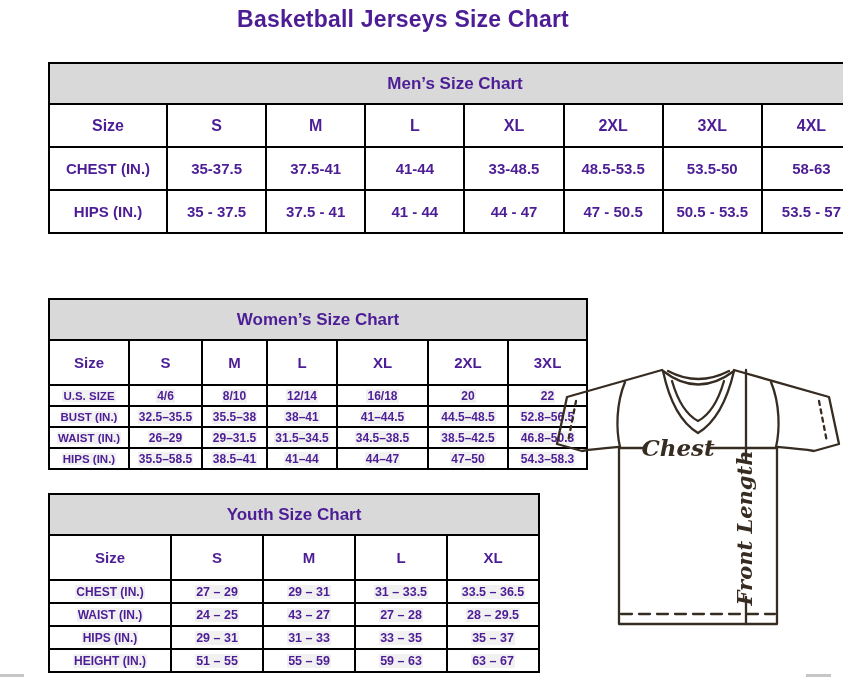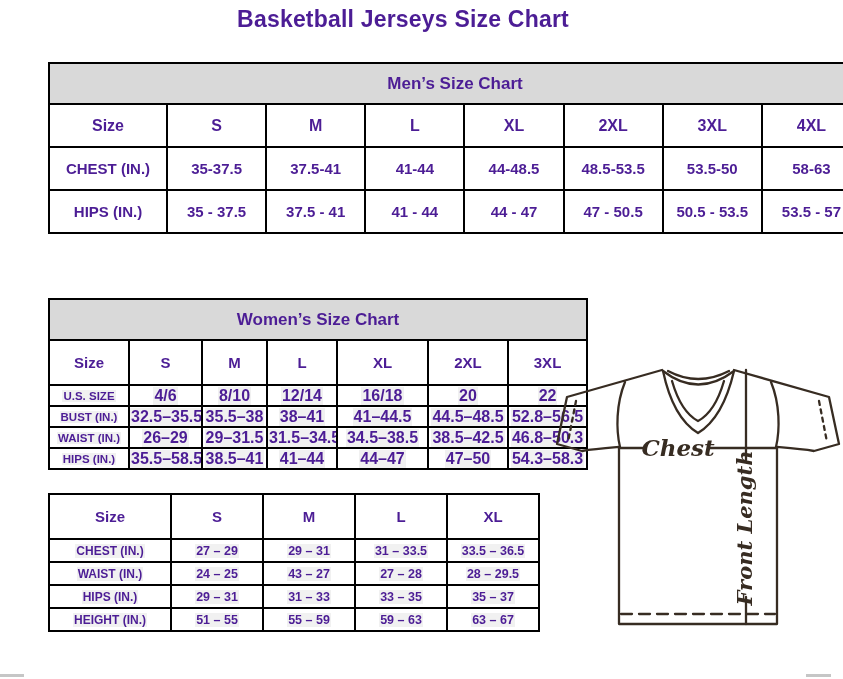--- a/index.html
+++ b/index.html
@@ -21,21 +21,21 @@
     border:2px solid #000; text-align:center; vertical-align:middle;
     font-weight:bold; overflow:hidden; white-space:nowrap;
   }
   .chart-title-cell { background:#d9d9d9; font-size:17px; height:41px; }
   #mens-table { left:15px; top:62px; width:814px; }
   #mens-table .size-header th { height:43px; font-size:16px; }
   #mens-table tbody th, #mens-table tbody td { height:43px; font-size:15px; }
   #womens-table { left:15px; top:298px; width:538px; }
   #womens-table .size-header th { height:45px; font-size:15px; }
   #womens-table tbody th { height:21px; font-size:11.5px; }
-  #womens-table tbody td { height:21px; font-size:16px; }
+  #womens-table tbody td { height:21px; font-size:12px; }
   #youth-table { left:15px; top:493px; width:490px; }
   #youth-table .size-header th { height:45px; font-size:15px; }
   #youth-table tbody th { height:23px; font-size:12px; }
   #youth-table tbody td { height:23px; font-size:12.5px; }
   .shade { background:#f1f1f1; padding:0 1px; display:inline-block; }
   .jersey { position:absolute; left:552px; top:356px; width:291px; height:296px; }
   .jersey text {
     font-family:"DejaVu Serif","Liberation Serif",serif;
     font-weight:bold; font-style:italic; fill:#372c22;
   }
@@ -75,21 +75,21 @@
         <th>3XL</th>
         <th>4XL</th>
       </tr>
     </thead>
     <tbody>
       <tr>
         <th>CHEST (IN.)</th>
         <td>35-37.5</td>
         <td>37.5-41</td>
         <td>41-44</td>
-        <td>44-48.5</td>
+        <td>33-48.5</td>
         <td>48.5-53.5</td>
         <td>53.5-50</td>
         <td>58-63</td>
       </tr>
       <tr>
         <th>HIPS (IN.)</th>
         <td>35 - 37.5</td>
         <td>37.5 - 41</td>
         <td>41 - 44</td>
         <td>44 - 47</td>
@@ -166,20 +166,23 @@
 
   <table class="size-table" id="youth-table">
     <colgroup>
       <col style="width:122px">
         <col style="width:92px">
         <col style="width:92px">
         <col style="width:92px">
         <col style="width:92px">
     </colgroup>
     <thead>
+      <tr>
+        <th colspan="5" class="chart-title-cell">Youth Size Chart</th>
+      </tr>
       <tr class="size-header">
         <th>Size</th>
         <th>S</th>
         <th>M</th>
         <th>L</th>
         <th>XL</th>
       </tr>
     </thead>
     <tbody>
       <tr>

